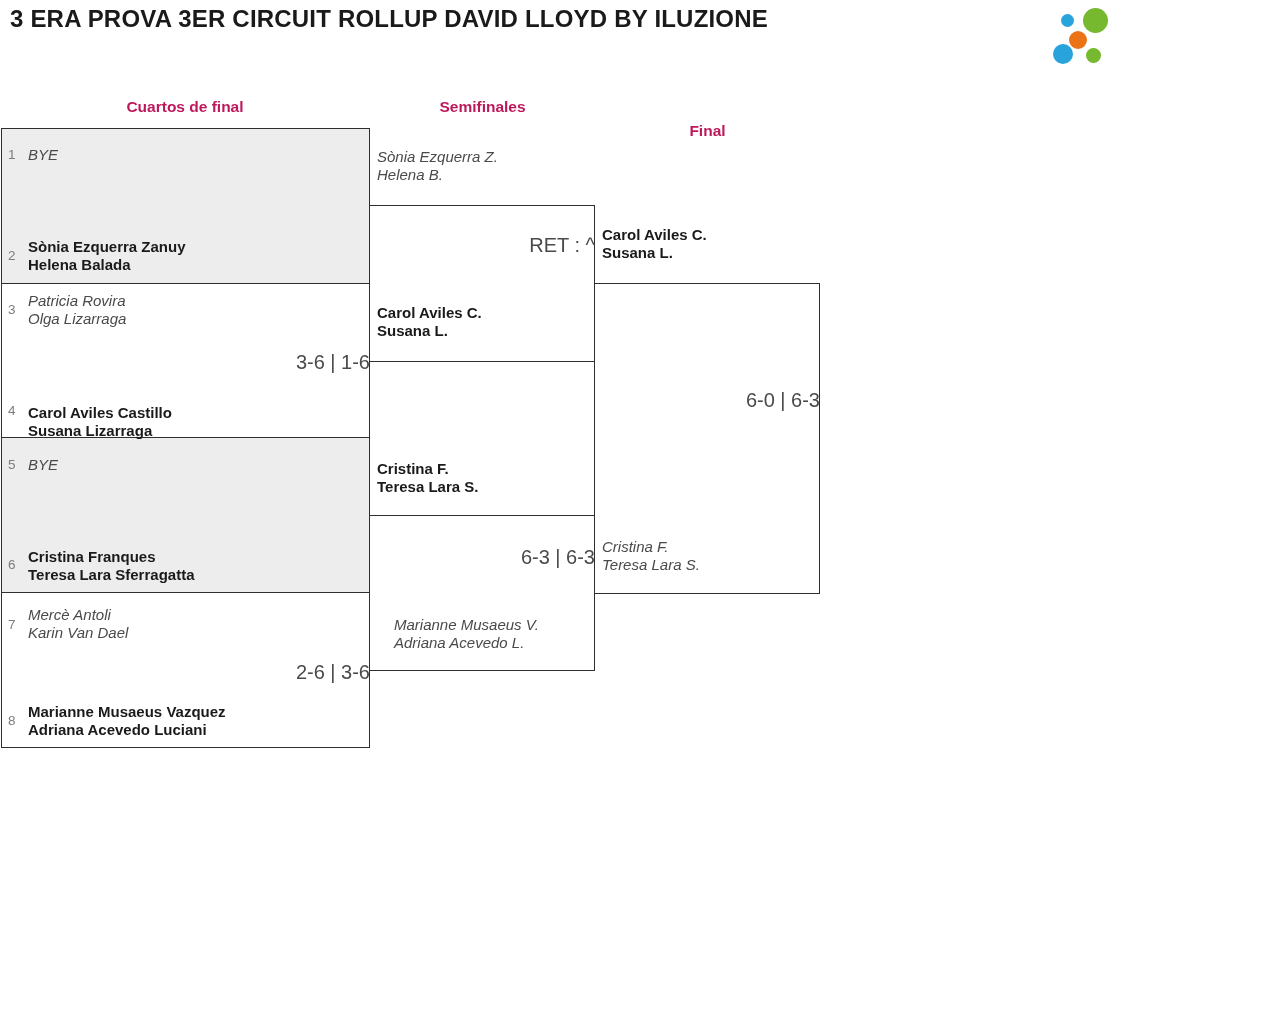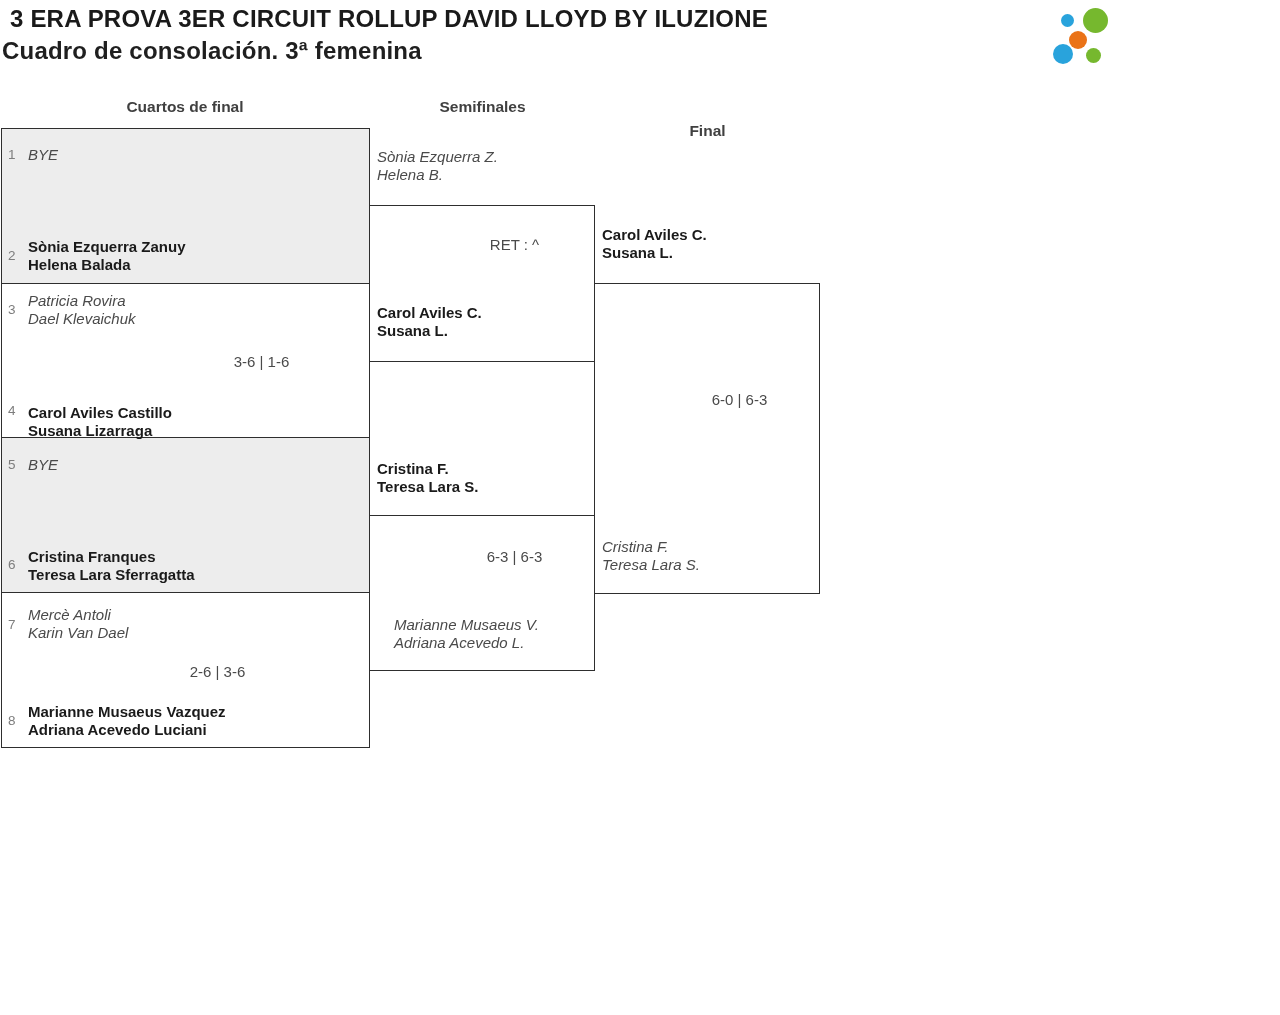--- a/index.html
+++ b/index.html
@@ -14,38 +14,37 @@
   
   #logo{left:1050px;top:2px;width:228px;height:72px;cursor:pointer;}
   .dot{position:absolute;border-radius:50%;}
   .dot-blue-sm{left:11px;top:12px;width:13px;height:13px;background:#29a3dc;}
   .dot-green-lg{left:33px;top:6px;width:25px;height:25px;background:#76b82e;}
   .dot-orange{left:19px;top:29px;width:18px;height:18px;background:#ea7317;}
   .dot-blue-lg{left:3px;top:42px;width:20px;height:20px;background:#29a3dc;}
   .dot-green-sm{left:36px;top:46px;width:15px;height:15px;background:#76b82e;}
   .wordmark{position:absolute;left:66px;top:6px;font-size:44px;line-height:48px;font-weight:700;color:#76b82e;letter-spacing:-2px;}
   
-  .round-h{top:97px;font-size:15.5px;line-height:20px;font-weight:700;color:#404040;text-align:center;}
+  .round-h{top:97px;font-size:15.5px;line-height:20px;font-weight:700;color:#be185d;text-align:center;}
   
   .box{box-sizing:border-box;border:1px solid #2e2e2e;background:transparent;}
   .gray{background:#ededed;}
   
   .seed{font-size:13.5px;line-height:18px;color:#7d7d7d;}
   .team{font-size:15px;line-height:17.5px;white-space:nowrap;}
   .w{font-weight:700;color:#1a1a1a;}
   .l{font-weight:400;color:#4a4a4a;font-style:italic;}
-  .score{font-size:15px;line-height:18px;color:#4a4a4a;text-align:center;white-space:nowrap;padding-left:32px;}
+  .score{font-size:20px;line-height:18px;color:#4a4a4a;text-align:right;white-space:nowrap;}
 </style>
 </head>
 <body>
 
 <div id="page">
 
   <div class="abs page-title">3 ERA PROVA 3ER CIRCUIT ROLLUP DAVID LLOYD BY ILUZIONE</div>
-  <div class="abs page-subtitle">Cuadro de consolación. 3ª femenina</div>
 
   <div class="abs" id="logo">
     <span class="dot dot-blue-sm"></span>
     <span class="dot dot-green-lg"></span>
     <span class="dot dot-orange"></span>
     <span class="dot dot-blue-lg"></span>
     <span class="dot dot-green-sm"></span>
   </div>
 
   <div class="abs round-h" style="left:0;width:370px;">Cuartos de final</div>
@@ -73,23 +72,23 @@
   <div class="abs team l" style="left:28px;top:146px;">
     <div>BYE</div>
   </div>
   <div class="abs team w" style="left:28px;top:238px;">
     <div>Sònia Ezquerra Zanuy</div>
     <div>Helena Balada</div>
   </div>
 
   <div class="abs team l" style="left:28px;top:292px;">
     <div>Patricia Rovira</div>
-    <div>Dael Klevaichuk</div>
+    <div>Olga Lizarraga</div>
   </div>
-  <div class="abs score" style="left:1px;top:353px;width:369px;margin-left:44px;">3-6 | 1-6</div>
+  <div class="abs score" style="left:1px;top:353px;width:369px;">3-6 | 1-6</div>
   <div class="abs team w" style="left:28px;top:404px;">
     <div>Carol Aviles Castillo</div>
     <div>Susana Lizarraga</div>
   </div>
 
   <div class="abs team l" style="left:28px;top:456px;">
     <div>BYE</div>
   </div>
   <div class="abs team w" style="left:28px;top:548px;">
     <div>Cristina Franques</div>

